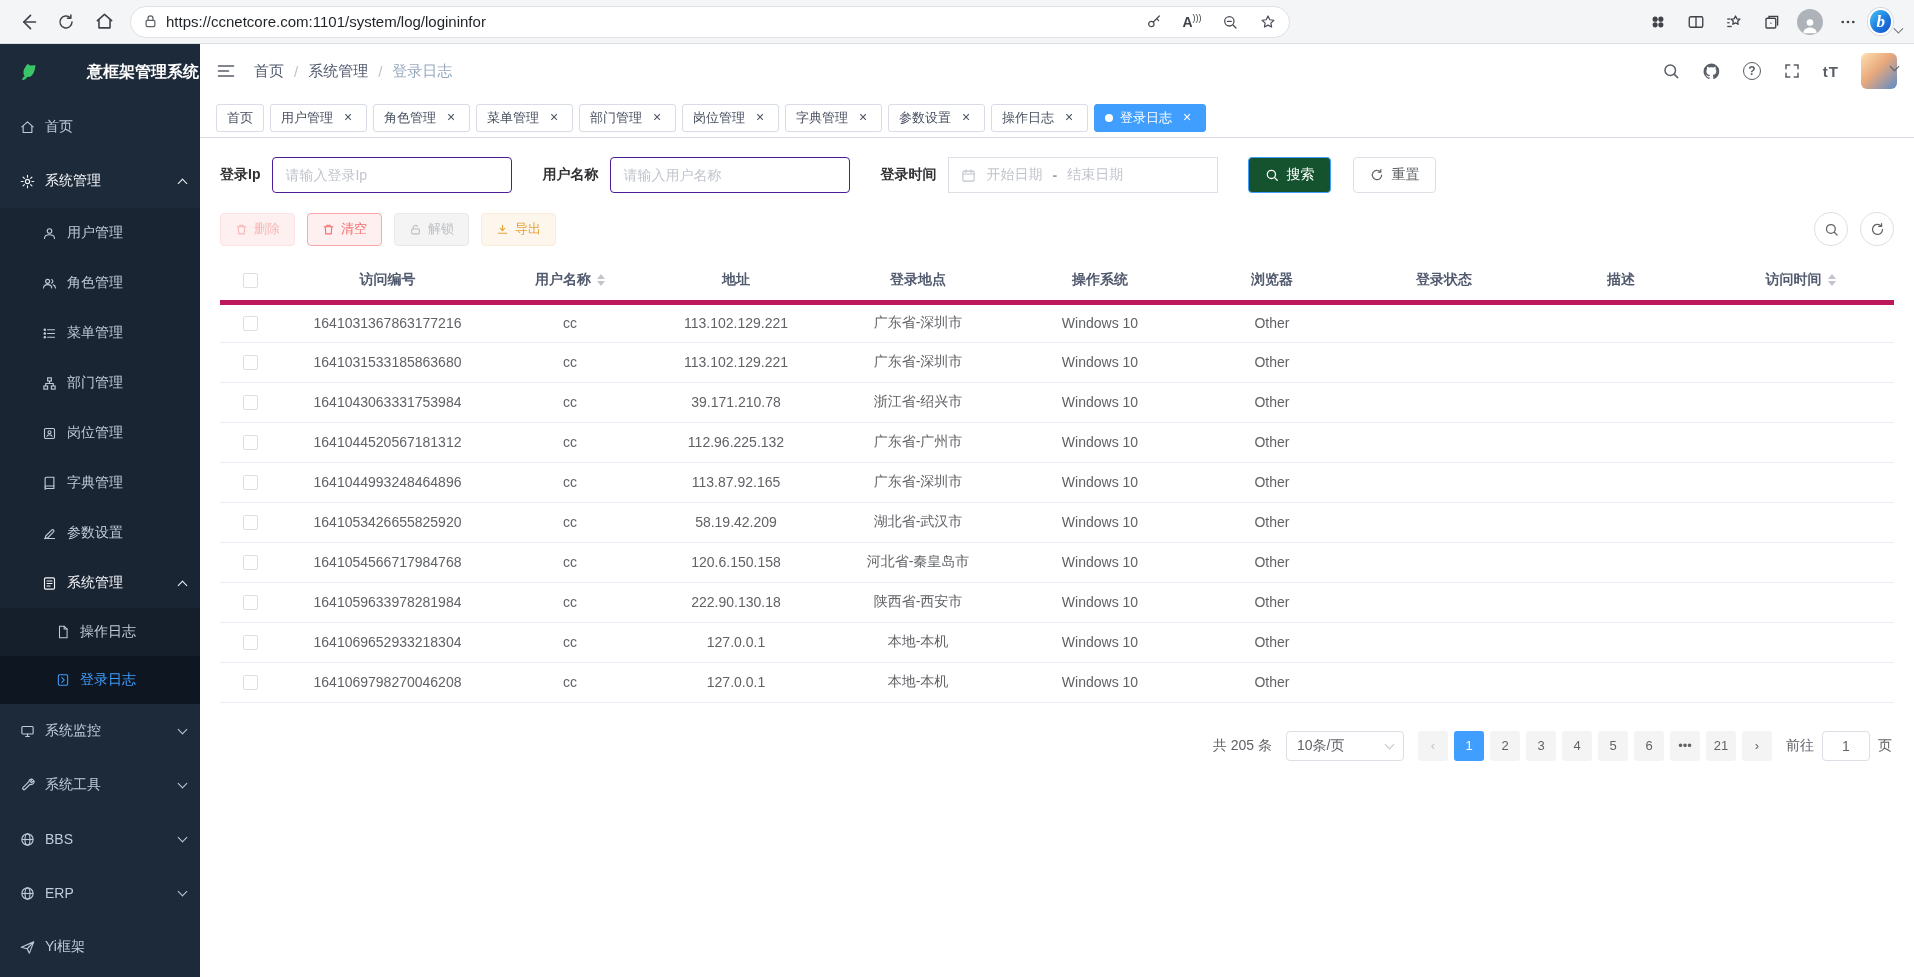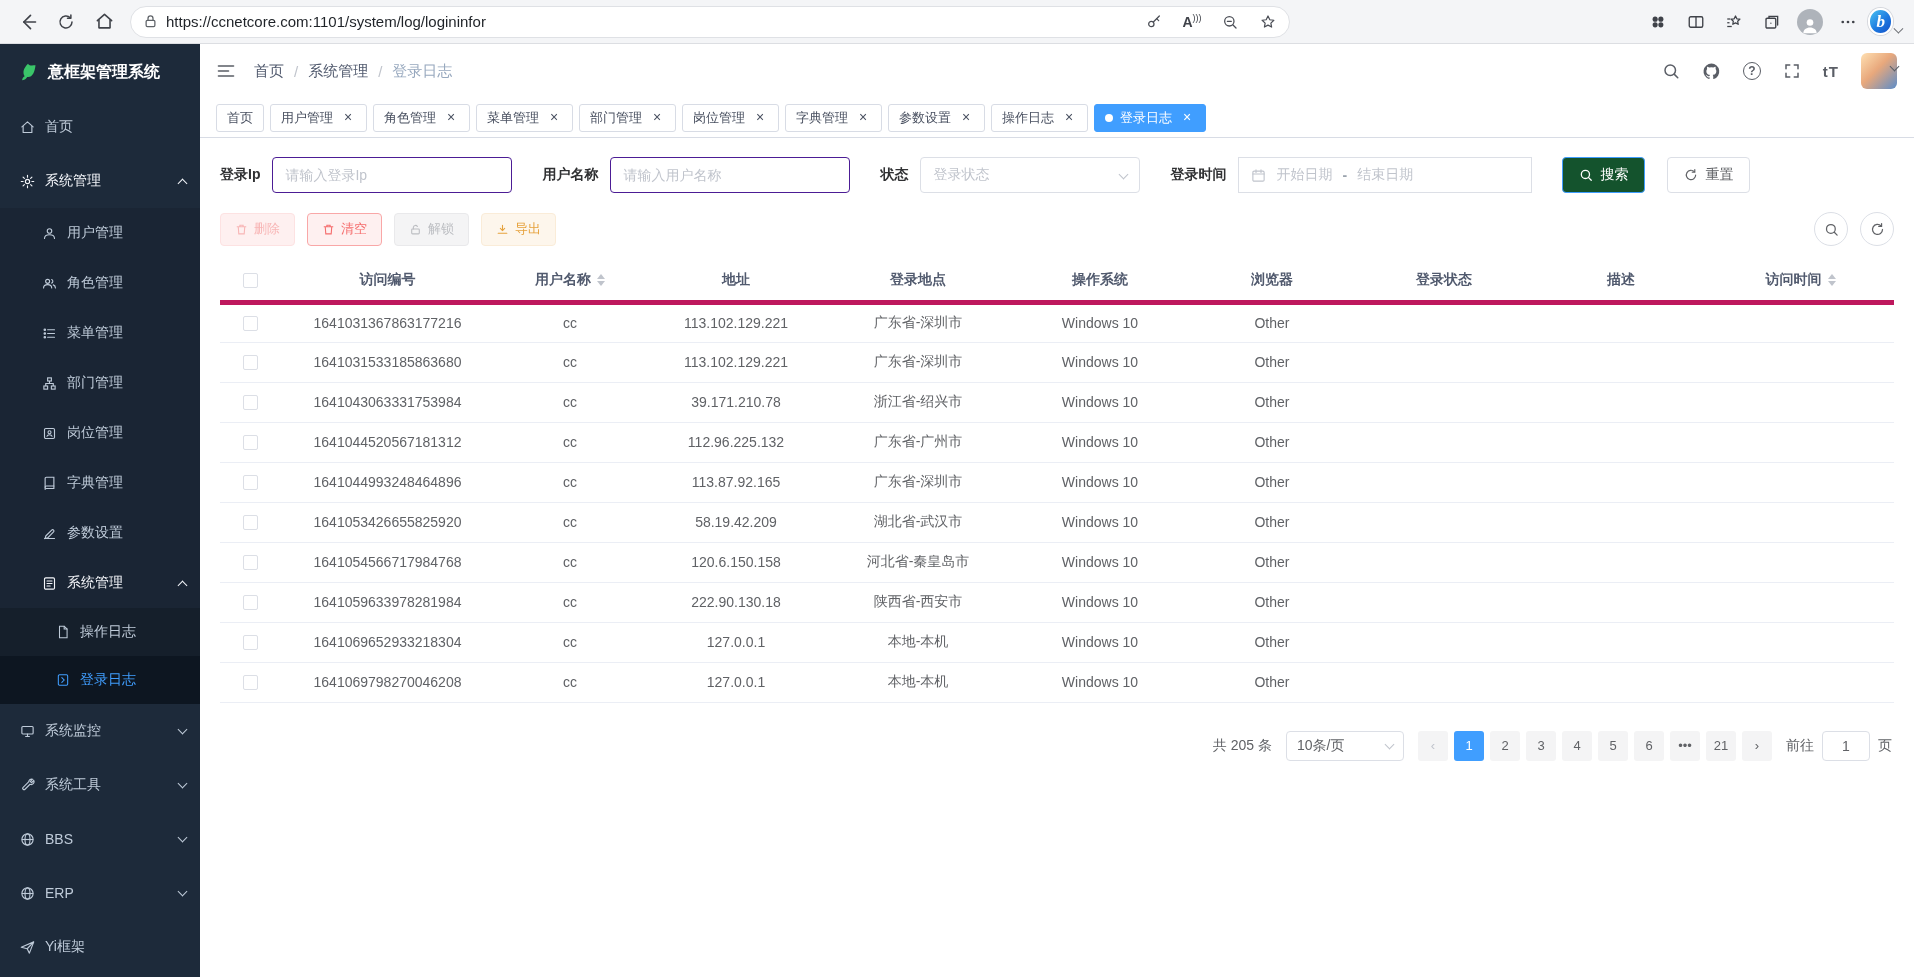--- a/index.html
+++ b/index.html
@@ -28,21 +28,21 @@
     border:2px solid #fff; box-shadow:0 0 0 1px #d6d8dd; }
   .mini-caret { width:7px; height:7px; border-right:1.5px solid #6a6d73; border-bottom:1.5px solid #6a6d73;
     transform:rotate(45deg); margin:14px 2px 0 2px; }
 
   
   .app { display:flex; height:933px; }
 
   
   .sidebar { width:200px; background:#1d2a3a; color:#bfcbd9; flex:0 0 auto; overflow:hidden; }
   .logo-row { height:56px; display:flex; align-items:center; gap:10px; padding-left:18px; }
-  .logo-row .title { color:#fff; font-weight:700; font-size:16px; white-space:nowrap; }
+  .logo-row .title { color:#fff; font-weight:700; font-size:16px; white-space:nowrap;margin-left:39px; }
   .mi { display:flex; align-items:center; gap:10px; padding:0 14px 0 20px;
     font-size:14px; cursor:pointer; white-space:nowrap; }
   .mi svg { flex:0 0 auto; }
   .lvl1 { height:54px; }
   .lvl2 { height:50px; padding-left:42px; background:#1a2534; }
   .lvl3 { height:48px; padding-left:56px; background:#151f2b; }
   .mi.parent-open { color:#f4f6fa; }
   .mi.active { background:#0d1621; color:#409eff; }
   .chev { width:7px; height:7px; border-right:1.6px solid currentColor; border-bottom:1.6px solid currentColor;
     margin-left:auto; flex:0 0 auto; }
@@ -81,21 +81,21 @@
 
   .filter { display:flex; align-items:center; gap:30px; height:46px; }
   .fg { display:flex; align-items:center; gap:12px; }
   .flabel { font-weight:700; color:#303133; white-space:nowrap; }
   .tin { width:240px; height:36px; border:1px solid #4c1d95; border-radius:4px; padding:0 12px;
     font-size:14px; color:#606266; outline:none; font-family:inherit; background:#fff; }
   .tin::placeholder { color:#c0c4cc; }
   .sel { width:220px; height:36px; border:1px solid #dcdfe6; border-radius:4px; background:#fff;
     display:flex; align-items:center; padding:0 12px; color:#c0c4cc; cursor:pointer; }
   .sel .chev { color:#c0c4cc; margin-top:-2px; }
-  .daterange { width:294px; height:36px; border:1px solid #dcdfe6; border-radius:0; background:#fff;
+  .daterange { width:270px; height:36px; border:1px solid #dcdfe6; border-radius:0; background:#fff;
     display:flex; align-items:center; gap:10px; padding:0 12px; color:#c0c4cc; cursor:pointer; }
   .daterange .sep { color:#9aa3ad; font-weight:700; }
   .btn { height:36px; border-radius:4px; font-size:14px; display:inline-flex; align-items:center;
     gap:7px; padding:0 16px; cursor:pointer; font-family:inherit; }
   .btn-primary { background:#14532d; border:1px solid #409eff; color:#fff; }
   .btn-plain { background:#fff; border:1px solid #dcdfe6; color:#606266; }
 
   .toolbar { display:flex; align-items:center; gap:12px; margin-top:14px; }
   .btn-sm { height:33px; padding:0 14px; font-size:13px; border-radius:4px;
     display:inline-flex; align-items:center; gap:6px; cursor:pointer; font-family:inherit; }
@@ -489,27 +489,20 @@
     <div class="content">
 
       <div class="filter">
         <div class="fg">
           <span class="flabel">登录Ip</span>
           <input class="tin" type="text" placeholder="请输入登录Ip" style="">
         </div>
         <div class="fg">
           <span class="flabel">用户名称</span>
           <input class="tin" type="text" placeholder="请输入用户名称" style="">
-        </div>
-        <div class="fg">
-          <span class="flabel">状态</span>
-          <div class="sel">
-            <span style="flex:1;">登录状态</span>
-            <i class="chev down"></i>
-          </div>
         </div>
         <div class="fg">
           <span class="flabel">登录时间</span>
           <div class="daterange">
             <svg class="ic" width="15" height="15" viewBox="0 0 24 24" fill="none" stroke="#c0c4cc" stroke-width="1.8" stroke-linecap="round">
                 <rect x="3" y="5" width="18" height="16" rx="2"></rect>
                 <line x1="3" y1="9.5" x2="21" y2="9.5"></line>
                 <line x1="8" y1="3" x2="8" y2="7"></line>
                 <line x1="16" y1="3" x2="16" y2="7"></line>
               </svg>

